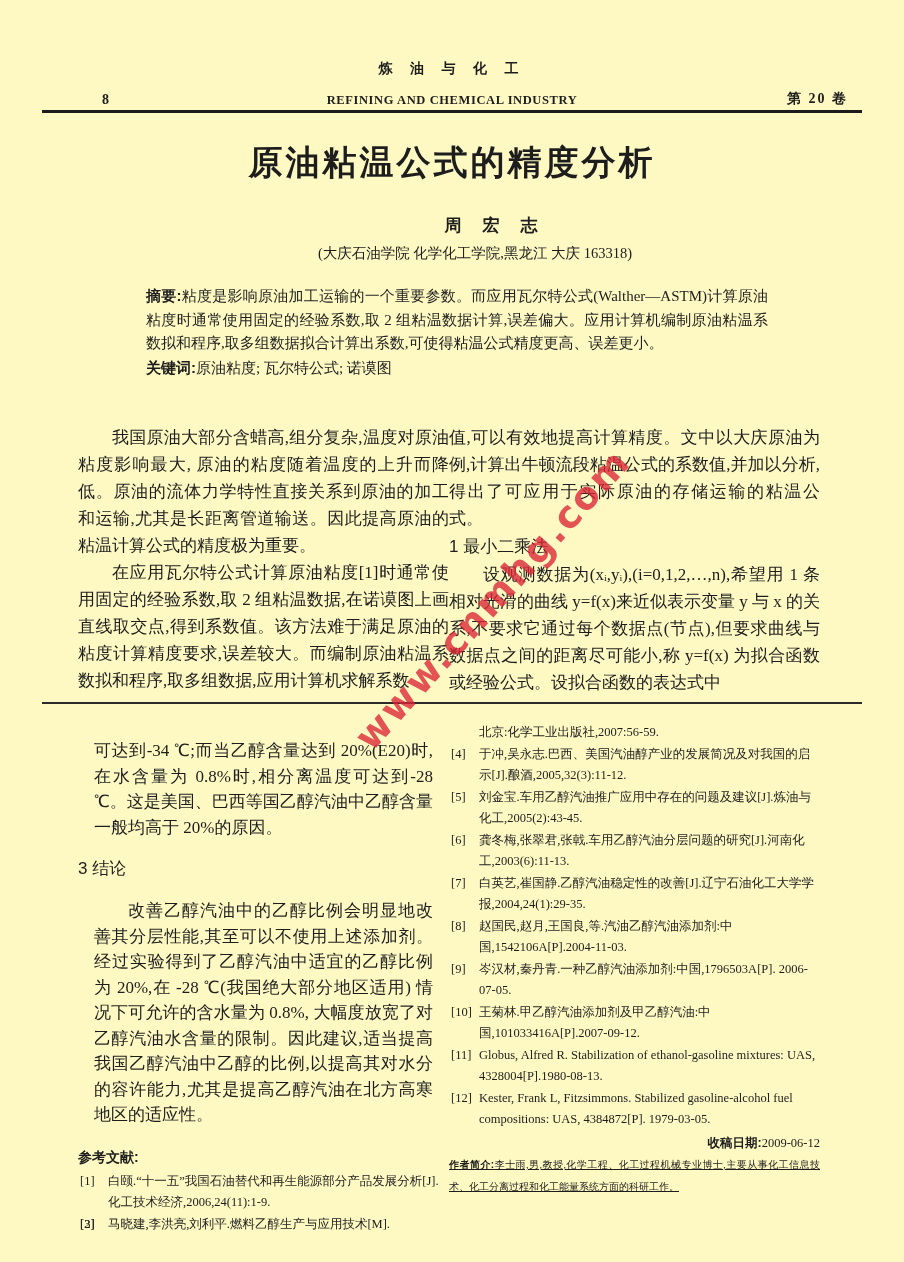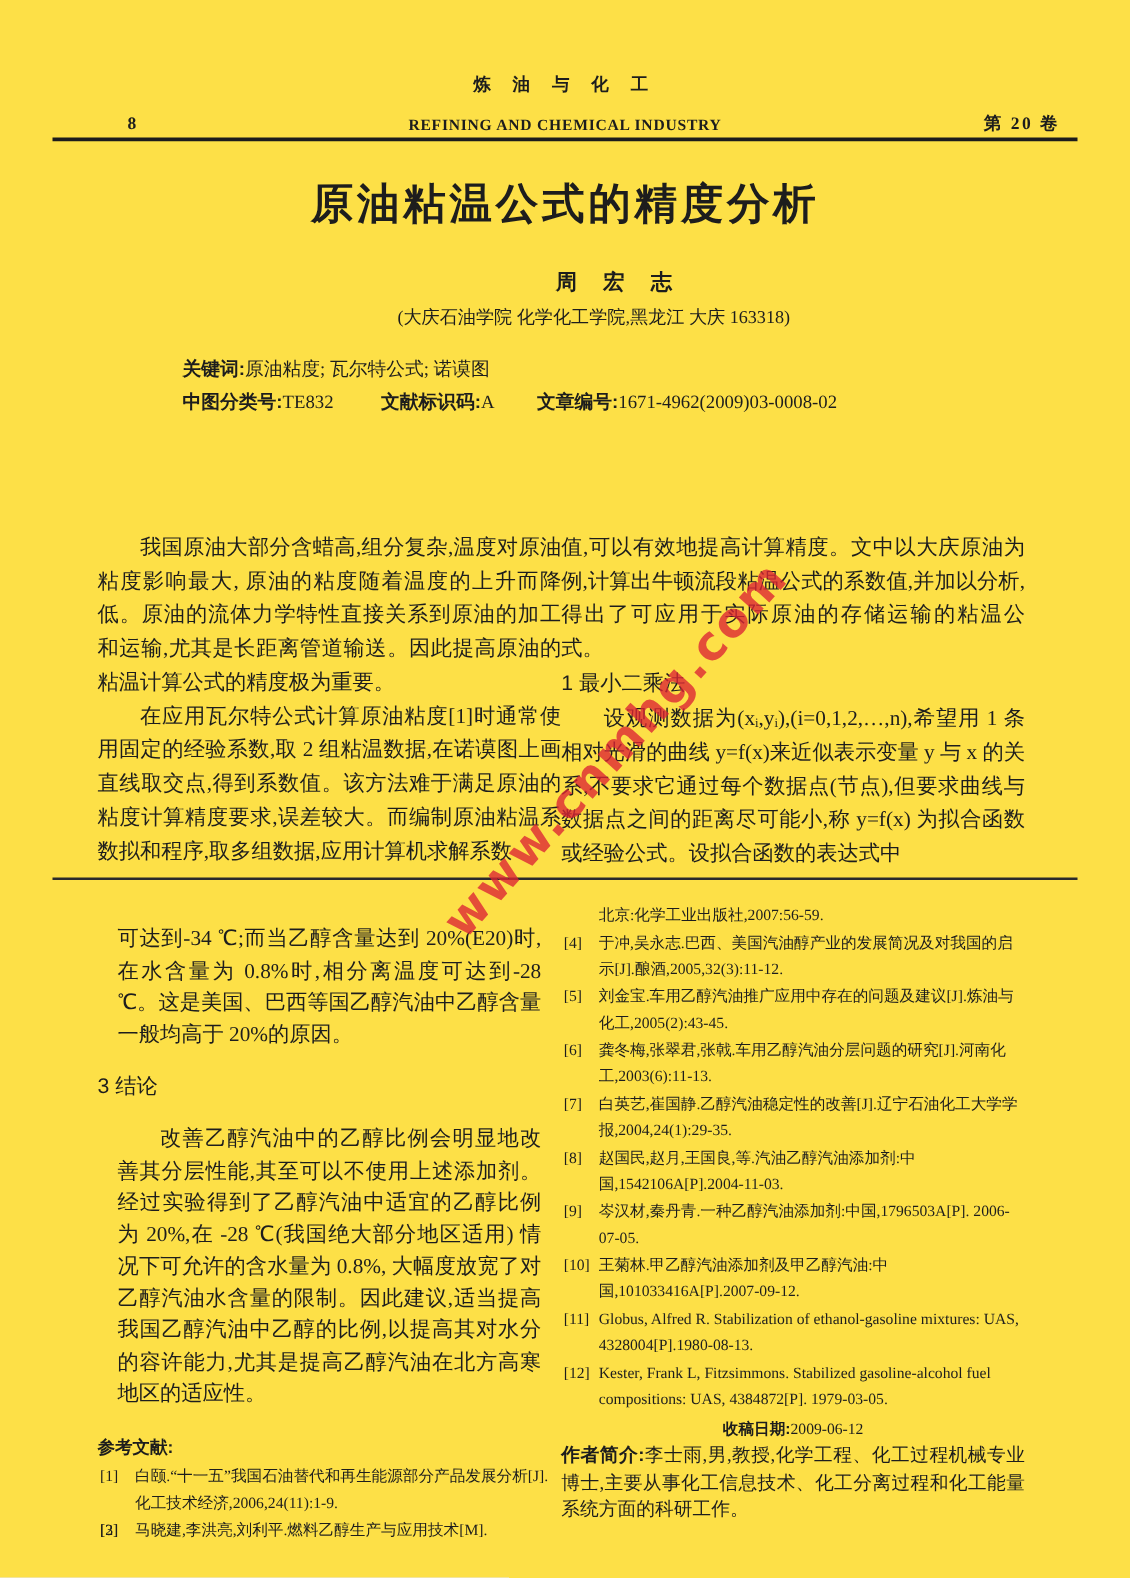--- a/index.html
+++ b/index.html
@@ -1,18 +1,18 @@
 <!DOCTYPE html>
 <html><head>
 <meta charset="utf-8">
 <style>
   html,body{margin:0;padding:0;background:#e8e8e6;}
   .page{
     position:relative;width:904px;height:1262px;margin:0 auto;
-    background:#fde047;overflow:hidden;color:#1d1d1d;
+    background:#fef9c3;overflow:hidden;color:#1d1d1d;
     font-family:"Liberation Serif", serif;
   }
   
   .header{position:absolute;top:60px;left:42px;right:42px;height:50px;
     border-bottom:3px solid #1c1c1c;text-align:center;}
   .h-cn{font-size:14px;font-weight:bold;letter-spacing:7px;line-height:18px;}
   .h-en{font-size:12.5px;font-weight:bold;letter-spacing:.6px;line-height:18px;margin-top:13px;}
   .h-page{position:absolute;left:60px;bottom:2px;font-size:14px;font-weight:bold;}
   .h-vol{position:absolute;right:14px;bottom:2px;font-size:14px;font-weight:bold;letter-spacing:2px;}
   
@@ -42,22 +42,22 @@
   h2.sec{font-family:"Liberation Sans", sans-serif;
     font-size:17px;font-weight:normal;margin:2px 0 1px 0;line-height:26px;text-align:left;}
   .divider{position:absolute;top:702px;left:42px;right:42px;border-top:2px solid #2b2b2b;}
   
   .refs-label{font-family:"Liberation Sans", sans-serif;font-weight:bold;
     font-size:14px;margin:18px 0 3px 0;line-height:22px;text-align:left;}
   ul.refs{list-style:none;margin:0;padding:0;font-size:12.5px;line-height:21.5px;text-align:left;}
   ul.refs li{position:relative;padding-left:30px;}
   ul.refs .ref-num{position:absolute;left:2px;top:0;}
   .ref-cont{font-size:12.5px;line-height:21.5px;padding-left:30px;text-align:left;}
-  .meta-line{font-size:12.5px;line-height:21.5px;margin-top:2px;text-align:center;}
-  .bio{font-size:15px;line-height:21.5px;text-align:justify;}
+  .meta-line{font-size:12.5px;line-height:21.5px;margin-top:2px;text-align:right;}
+  .bio{font-size:10px;line-height:21.5px;text-align:justify;text-decoration:underline;}
   
   .watermark{position:absolute;left:362px;top:722px;
     transform:rotate(-48deg);transform-origin:0 50%;
     font-family:"DejaVu Sans", sans-serif;font-weight:bold;
     font-size:38px;letter-spacing:2px;color:rgba(220,36,52,.78);
     white-space:nowrap;pointer-events:none;}
 </style>
 </head>
 <body>
 
@@ -68,28 +68,22 @@
     <div class="h-en">REFINING AND CHEMICAL INDUSTRY</div>
     <div class="h-page">8</div>
     <div class="h-vol">第 20 卷</div>
   </div>
 
   <h1 class="title">原油粘温公式的精度分析</h1>
   <div class="author">周　宏　志</div>
   <div class="affil">(大庆石油学院 化学化工学院,黑龙江 大庆 163318)</div>
 
   <div class="abstract">
+    <p><span class="lbl">摘要:</span><span>粘度是影响原油加工运输的一个重要参数。而应用瓦尔特公式(Walther—ASTM)计算原油粘度时通常使用固定的经验系数,取 2 组粘温数据计算,误差偏大。应用计算机编制原油粘温系数拟和程序,取多组数据拟合计算出系数,可使得粘温公式精度更高、误差更小。</span></p>
     <p><span class="lbl">关键词:</span><span>原油粘度; 瓦尔特公式; 诺谟图</span></p>
-    <div class="clc-row">
-      <span class="clc-item"><span class="lbl">中图分类号:</span><span>TE832</span></span>
-      <span class="gap1"></span>
-      <span class="clc-item"><span class="lbl">文献标识码:</span><span>A</span></span>
-      <span class="gap2"></span>
-      <span class="clc-item"><span class="lbl">文章编号:</span><span>1671-4962(2009)03-0008-02</span></span>
-    </div>
   </div>
 
   <div class="cols cols-top">
     <div class="col">
       <p class="indent">我国原油大部分含蜡高,组分复杂,温度对原油粘度影响最大, 原油的粘度随着温度的上升而降低。原油的流体力学特性直接关系到原油的加工和运输,尤其是长距离管道输送。因此提高原油的粘温计算公式的精度极为重要。</p>
       <p class="indent">在应用瓦尔特公式计算原油粘度[1]时通常使用固定的经验系数,取 2 组粘温数据,在诺谟图上画直线取交点,得到系数值。该方法难于满足原油的粘度计算精度要求,误差较大。而编制原油粘温系数拟和程序,取多组数据,应用计算机求解系数</p>
     </div>
     <div class="col">
       <p>值,可以有效地提高计算精度。文中以大庆原油为例,计算出牛顿流段粘温公式的系数值,并加以分析, 得出了可应用于实际原油的存储运输的粘温公式。</p>
       <h2 class="sec">1  最小二乘法</h2>

